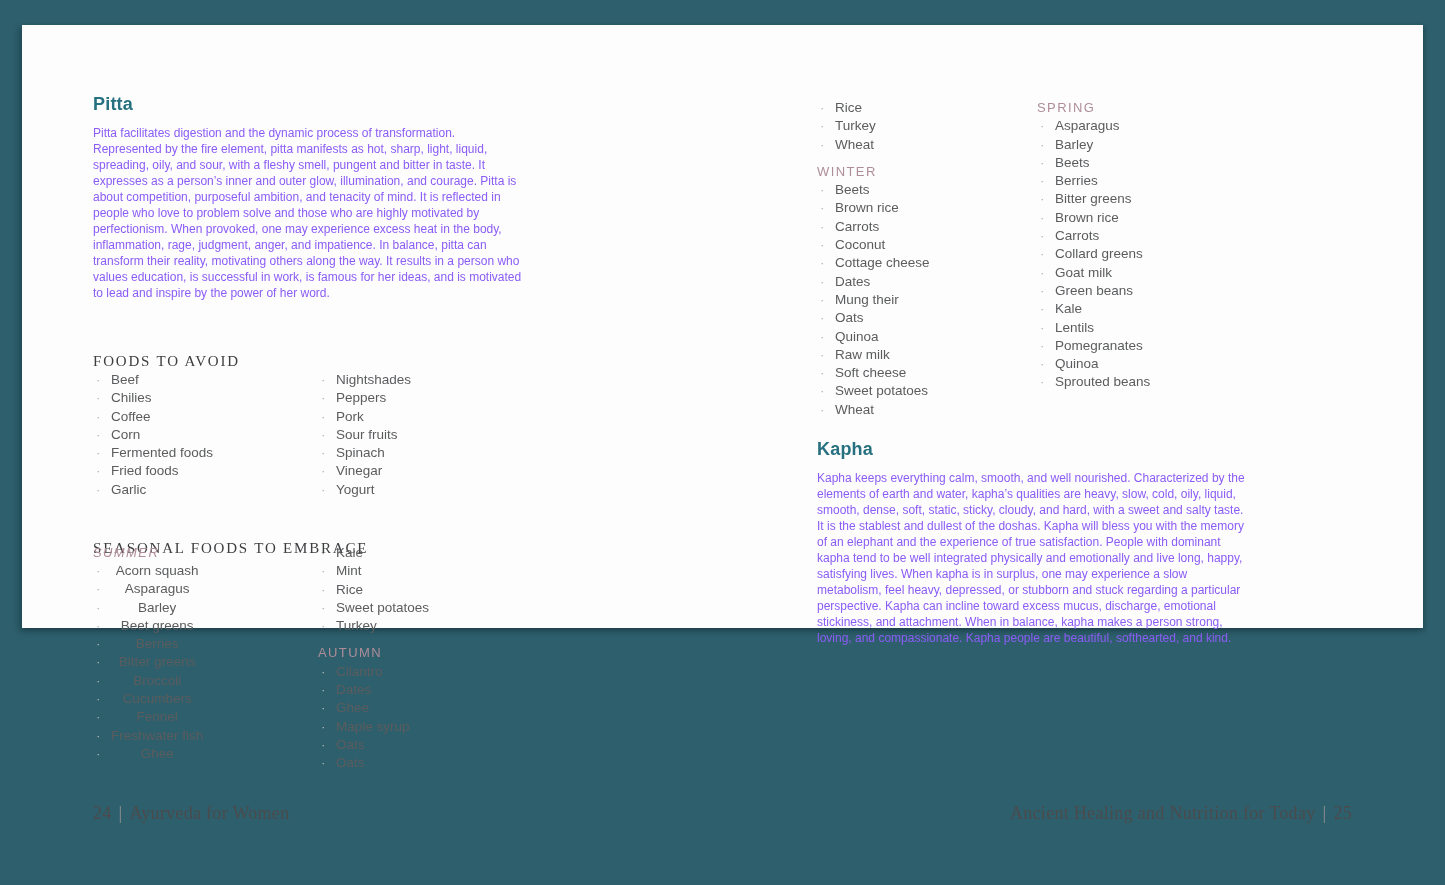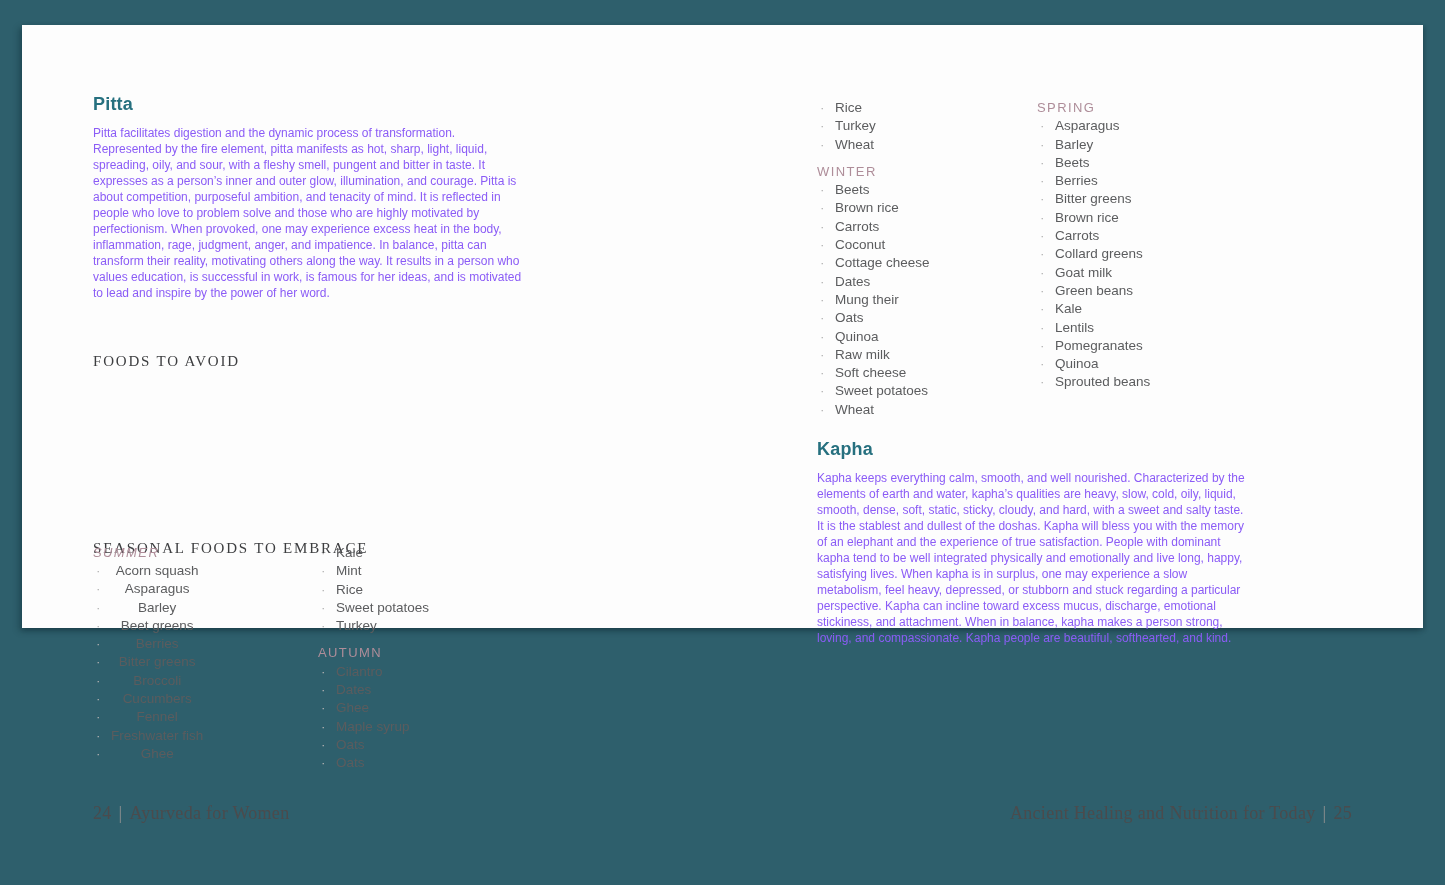--- a/index.html
+++ b/index.html
@@ -75,21 +75,39 @@
 <body>
 
 <div class="paper">
 
   <h2 class="abs dosha-heading" style="left:71px; top:69px;">Pitta</h2>
 
   <p class="abs intro" style="left:71px; top:100px;">Pitta facilitates digestion and the dynamic process of transformation. Represented by the fire element, pitta manifests as hot, sharp, light, liquid, spreading, oily, and sour, with a fleshy smell, pungent and bitter in taste. It expresses as a person’s inner and outer glow, illumination, and courage. Pitta is about competition, purposeful ambition, and tenacity of mind. It is reflected in people who love to problem solve and those who are highly motivated by perfectionism. When provoked, one may experience excess heat in the body, inflammation, rage, judgment, anger, and impatience. In balance, pitta can transform their reality, motivating others along the way. It results in a person who values education, is successful in work, is famous for her ideas, and is motivated to lead and inspire by the power of her word.</p>
 
   <h3 class="abs serif-title" style="left:71px; top:318px;margin-top:10px;">FOODS TO AVOID</h3>
 
-
+  <ul class="abs food-list" style="left:71px; top:346px;">
+      <li>Beef</li>
+      <li>Chilies</li>
+      <li>Coffee</li>
+      <li>Corn</li>
+      <li>Fermented foods</li>
+      <li>Fried foods</li>
+      <li>Garlic</li>
+    </ul>
+
+  <ul class="abs food-list" style="left:296px; top:346px;">
+      <li>Nightshades</li>
+      <li>Peppers</li>
+      <li>Pork</li>
+      <li>Sour fruits</li>
+      <li>Spinach</li>
+      <li>Vinegar</li>
+      <li>Yogurt</li>
+    </ul>
 
   <h3 class="abs serif-title" style="left:71px; top:490px;margin-top:25px;">SEASONAL FOODS TO EMBRACE</h3>
 
   <div class="abs season-label" style="left:71px; top:519px;font-style:italic;">SUMMER</div>
 
   <ul class="abs food-list" style="left:71px; top:537px;text-align:center;">
       <li>Acorn squash</li>
       <li>Asparagus</li>
       <li>Barley</li>
       <li>Beet greens</li>

